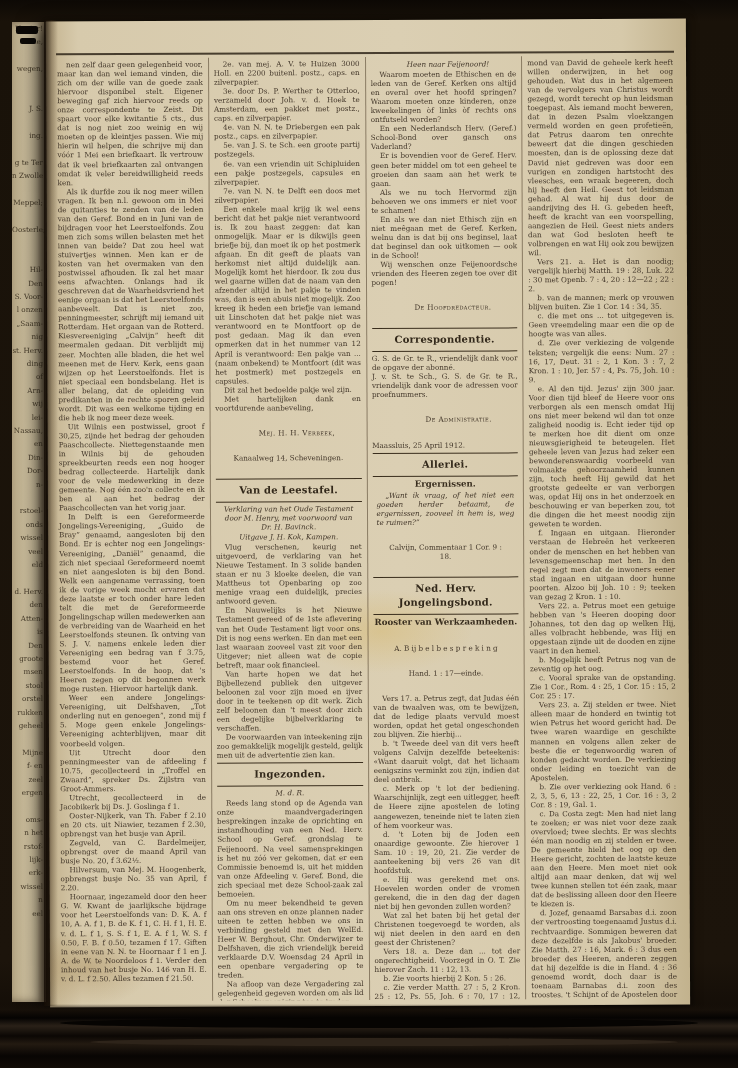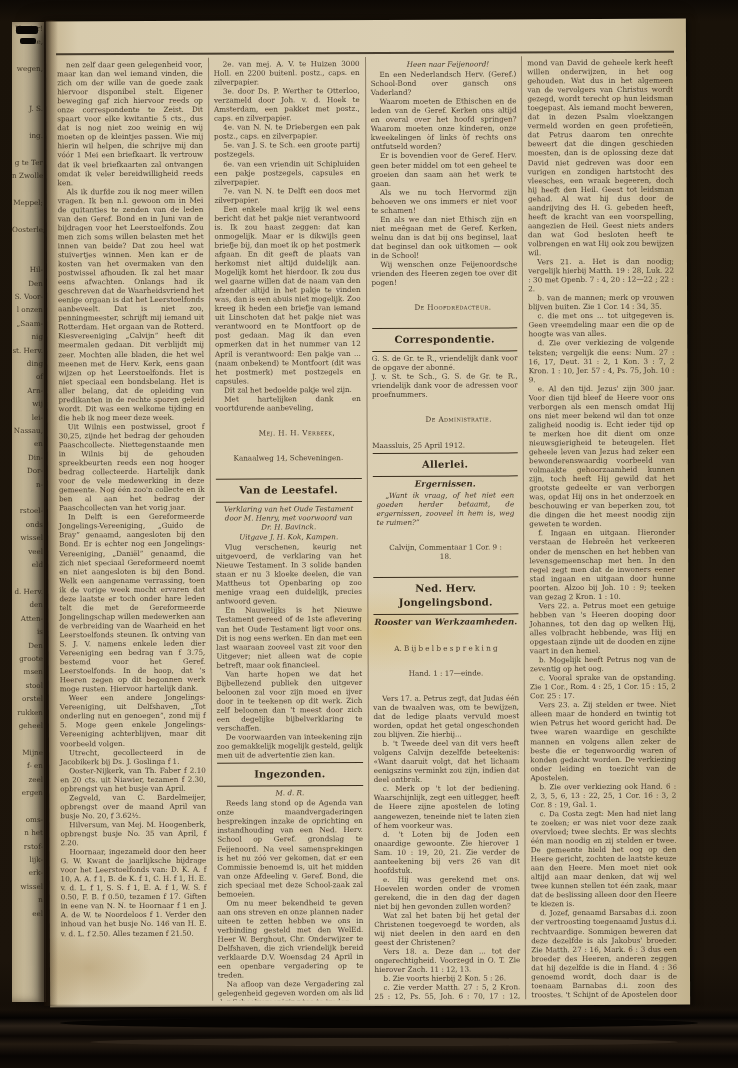--- a/index.html
+++ b/index.html
@@ -49,21 +49,21 @@
   .col + .col{border-left:1px solid rgba(72,56,36,.55);}
   .para{margin:0;text-indent:9px;}
   .para.ni{text-indent:0;}
   .sect{margin:3px 0 2px 0;}
   .sect .hrule{height:1px;background:#3a2e1d;margin:2px 0 3px 0;}
   .sect .hrule.b{margin:3px 0 2px 0;}
   .h1t{
     text-align:center;font-weight:bold;font-size:10px;line-height:14px;
     letter-spacing:.2px;color:#32281a;padding:1px 0;
   }
-  .h2t{text-align:center;font-weight:bold;font-size:8.6px;line-height:11px;margin:2px 0 1px 0;color:#382d1e;font-style:italic;}
+  .h2t{text-align:center;font-weight:bold;font-size:8.6px;line-height:11px;margin:2px 0 1px 0;color:#382d1e;}
   .itc{margin:1px 8px;text-align:center;font-style:italic;}
   .itl{margin:1px 0;font-style:italic;text-indent:9px;text-align:center;}
   .quote{margin:1px 4px;font-style:italic;text-align:justify;text-indent:9px;}
   .ctr{margin:16px;text-align:center;}
   .scr{margin:16px;text-align:right;font-variant:small-caps;letter-spacing:.4px;padding-right:10px;}
   
   .bookbottom{
     position:absolute;left:0;right:0;bottom:0;height:64px;z-index:4;
     background:linear-gradient(180deg,
       rgba(0,0,0,0) 0px, rgba(23,16,9,.9) 6px, #050302 14px,
@@ -151,20 +151,21 @@
 
 <div class="page">
   <div class="toprule"></div>
   <div class="content">
     <div class="col">
         <p class="para">nen zelf daar geen gelegenheid voor, maar kan dan wel iemand vinden, die zich om der wille van de goede zaak hiervoor disponibel stelt. Eigener beweging gaf zich hiervoor reeds op onze correspondente te Zeist. Dit spaart voor elke kwitantie 5 cts., dus dat is nog niet zoo weinig en wij moeten op de kleintjes passen. Wie mij hierin wil helpen, die schrijve mij dan vóór 1 Mei een briefkaart. Ik vertrouw dat ik veel briefkaarten zal ontvangen omdat ik veler bereidwilligheid reeds ken.</p>
         <p class="para">Als ik durfde zou ik nog meer willen vragen. Ik ben n.l. gewoon om in Mei de quitanties te zenden van de leden van den Geref. Bond en in Juni van de bijdragen voor het Leerstoelfonds. Zou men zich soms willen belasten met het innen van beide? Dat zou heel wat stuivertjes winnen. Men kan er de kosten van het overmaken van den postwissel afhouden. Ik zal het maar eens afwachten. Onlangs had ik geschreven dat de Waarheidsvriend het eenige orgaan is dat het Leerstoelfonds aanbeveelt. Dat is niet zoo, penningmeester, schrijft mij iemand uit Rotterdam. Het orgaan van de Rotterd. Kiesvereeniging „Calvijn” heeft dit meermalen gedaan. Dit verblijdt mij zeer. Mochten alle bladen, die het wel meenen met de Herv. Kerk, eens gaan wijzen op het Leerstoelfonds. Het is niet speciaal een bondsbelang. Het is aller belang, dat de opleiding van predikanten in de rechte sporen geleid wordt. Dit was een welkome tijding en die heb ik nog meer deze week.</p>
         <p class="para">Uit Wilnis een postwissel, groot f 30,25, zijnde het bedrag der gehouden Paaschcollecte. Niettegenstaande men in Wilnis bij de gehouden spreekbeurten reeds een nog hooger bedrag collecteerde. Hartelijk dank voor de vele medewerking in deze gemeente. Nog één zoo'n collecte en ik ben al aan het bedrag der Paaschcollecten van het vorig jaar.</p>
         <p class="para">In Delft is een Gereformeerde Jongelings-Vereeniging, „Guido de Bray” genaamd, aangesloten bij den Bond. Er is echter nog een Jongelings-Vereeniging, „Daniël” genaamd, die zich niet speciaal Gereformeerd noemt en niet aangesloten is bij den Bond. Welk een aangename verrassing, toen ik de vorige week mocht ervaren dat deze laatste er toch onder hare leden telt die met de Gereformeerde Jongelingschap willen medewerken aan de verbreiding van de Waarheid en het Leerstoelfonds steunen. Ik ontving van S. J. V. namens enkele leden dier Vereeniging een bedrag van f 3.75, bestemd voor het Geref. Leerstoelfonds. In de hoop, dat 's Heeren zegen op dit begonnen werk moge rusten. Hiervoor hartelijk dank.</p>
         <p class="para">Weer een andere Jongelings-Vereeniging, uit Delfshaven, „Tot onderling nut en genoegen”, zond mij f 5. Moge geen enkele Jongelings-Vereeniging achterblijven, maar dit voorbeeld volgen.</p>
+        <p class="para">Uit Utrecht door den penningmeester van de afdeeling f 10.75, gecollecteerd in „Troffel en Zwaard”, spreker Ds. Zijlstra van Groot-Ammers.</p>
         <p class="para">Utrecht, gecollecteerd in de Jacobikerk bij Ds. J. Goslinga f 1.</p>
         <p class="para">Ooster-Nijkerk, van Th. Faber f 2.10 en 20 cts. uit Niawier, tezamen f 2.30, opbrengst van het busje van April.</p>
         <p class="para">Zegveld, van C. Bardelmeijer, opbrengst over de maand April van busje No. 20, f 3.62½.</p>
         <p class="para">Hilversum, van Mej. M. Hoogenberk, opbrengst busje No. 35 van April, f 2.20.</p>
         <p class="para">Hoornaar, ingezameld door den heer G. W. Kwant de jaarlijksche bijdrage voor het Leerstoelfonds van: D. K. A. f 10, A. A. f 1, B. de K. f 1, C. H. f 1, H. E. v. d. L. f 1, S. S. f 1, E. A. f 1, W. S. f 0.50, F. B. f 0.50, tezamen f 17. Giften in eene van N. N. te Hoornaar f 1 en J. A. de W. te Noordeloos f 1. Verder den inhoud van het busje No. 146 van H. E. v. d. L. f 2.50. Alles tezamen f 21.50.</p>
       </div>
     <div class="col">
         <p class="para">2e. van mej. A. V. te Huizen 3000 Holl. en 2200 buitenl. postz., caps. en zilverpapier.</p>
         <p class="para">3e. door Ds. P. Werther te Otterloo, verzameld door Joh. v. d. Hoek te Amsterdam, een pakket met postz., caps. en zilverpapier.</p>
         <p class="para">4e. van N. N. te Driebergen een pak postz., caps. en zilverpapier.</p>
@@ -193,22 +194,22 @@
           <div class="hrule b"></div>
         </div>
         <p class="itc">M. d. R.</p>
         <p class="para">Reeds lang stond op de Agenda van onze maandvergaderingen besprekingen inzake de oprichting en instandhouding van een Ned. Herv. School op Geref. grondslag te Feijenoord. Na veel samensprekingen is het nu zóó ver gekomen, dat er een Commissie benoemd is, uit het midden van onze Afdeeling v. Geref. Bond, die zich speciaal met deze School-zaak zal bemoeien.</p>
         <p class="para">Om nu meer bekendheid te geven aan ons streven en onze plannen nader uiteen te zetten hebben we ons in verbinding gesteld met den WelEd. Heer W. Berghout, Chr. Onderwijzer te Delfshaven, die zich vriendelijk bereid verklaarde D.V. Woensdag 24 April in een openbare vergadering op te treden.</p>
         <p class="para">Na afloop van deze Vergadering zal gelegenheid gegeven worden om als lid der Schoolvereeniging toe te treden.</p>
         <p class="para">Wij hopen, dat er voor onze openbare vergadering veel belangstelling zal zijn en dat vooral onder onze Gereformeerd-Hervormden zal verstaan, niemand mag achterblijven om meê deze zaak aan te pakken en den schouder onder dit werk te zetten.</p>
       </div>
     <div class="col">
         <p class="itl">Heen naar Feijenoord!</p>
+        <p class="para">Waarom moeten de Ethischen en de leden van de Geref. Kerken ons altijd en overal over het hoofd springen? Waarom moeten onze kinderen, onze kweekelingen òf links òf rechts ons ontfutseld worden?</p>
         <p class="para">En een Nederlandsch Herv. (Geref.) School-Bond over gansch ons Vaderland?</p>
-        <p class="para">Waarom moeten de Ethischen en de leden van de Geref. Kerken ons altijd en overal over het hoofd springen? Waarom moeten onze kinderen, onze kweekelingen òf links òf rechts ons ontfutseld worden?</p>
         <p class="para">Er is bovendien voor de Geref. Herv. geen beter middel om tot een geheel te groeien dan saam aan het werk te gaan.</p>
         <p class="para">Als we nu toch Hervormd zijn behoeven we ons immers er niet voor te schamen!</p>
         <p class="para">En als we dan niet Ethisch zijn en niet meêgaan met de Geref. Kerken, welnu dan is dat bij ons beginsel, laat dat beginsel dan ook uitkomen — ook in de School!</p>
         <p class="para">Wij wenschen onze Feijenoordsche vrienden des Heeren zegen toe over dit pogen!</p>
         <p class="scr">De Hoofdredacteur.</p>
         <div class="sect">
           <div class="hrule"></div>
           <div class="h1t">Correspondentie.</div>
           <div class="hrule b"></div>
         </div>

